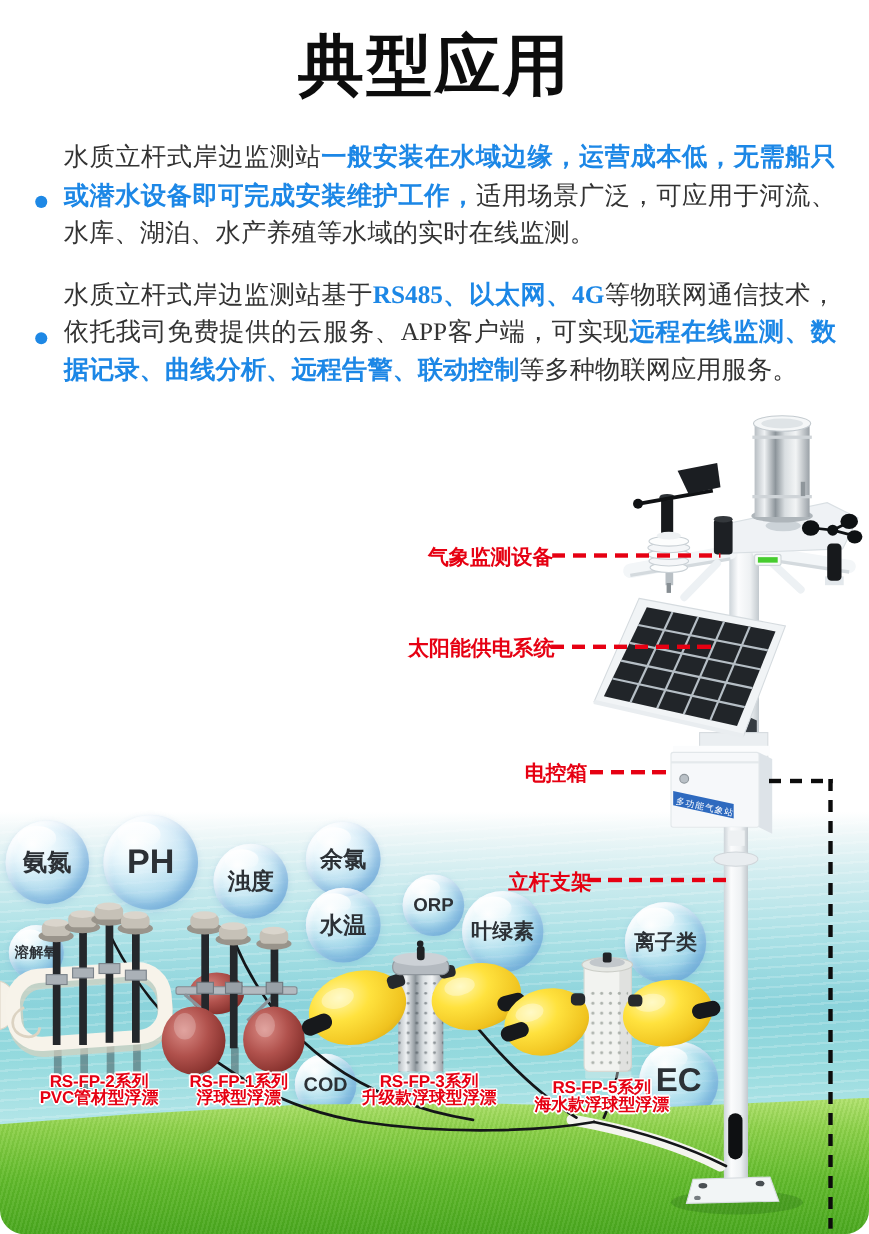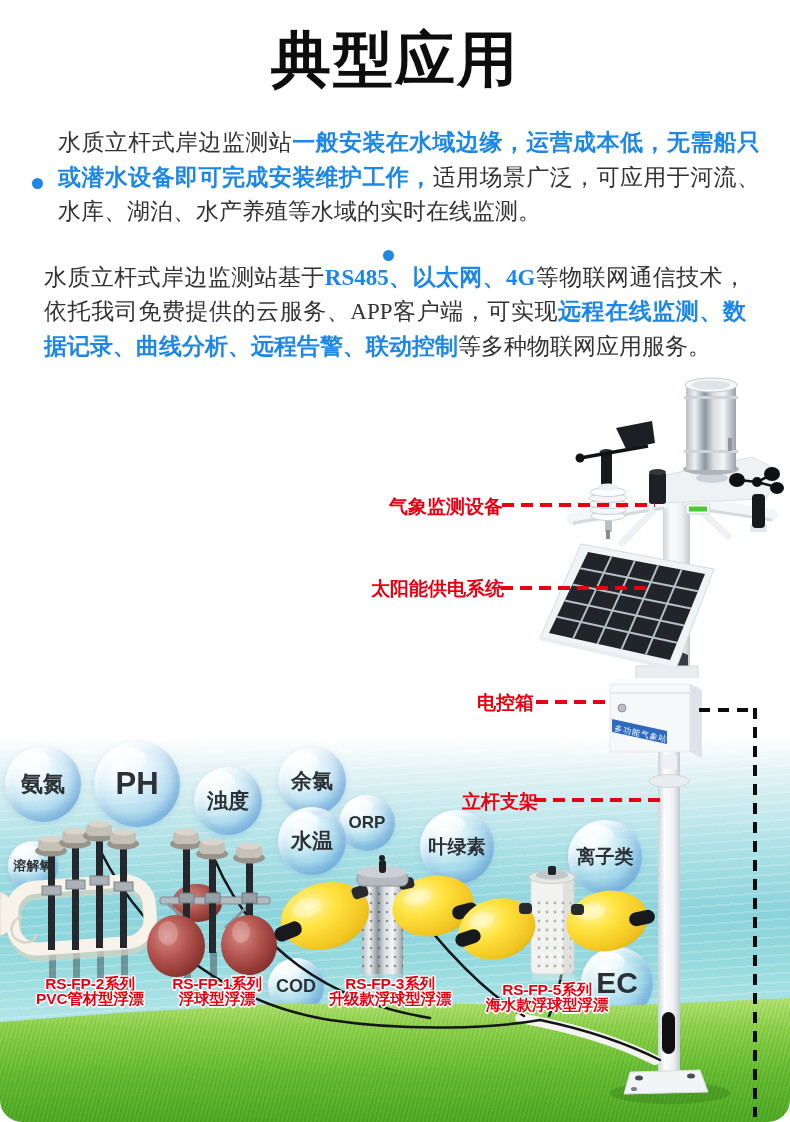--- a/index.html
+++ b/index.html
@@ -3,21 +3,21 @@
 <meta charset="utf-8">
 <style>
   html,body{margin:0;padding:0;background:#fff;}
   .page{position:relative;width:790px;height:1122px;overflow:hidden;background:#fff;
         font-family:"Liberation Sans","DejaVu Sans",sans-serif;border-radius:22px;}
   
   .title{position:absolute;top:20px;left:0;width:790px;text-align:center;margin:0;
          font-size:60px;font-weight:900;color:#0d0d0d;letter-spacing:2px;}
   .intro{position:absolute;top:126px;left:30px;width:730px;}
   .bullet-row{display:flex;align-items:center;font-family:Liberation Serif, serif;}
-  .bullet-row + .bullet-row{margin-top:9px;flex-direction:column;}
+  .bullet-row + .bullet-row{margin-top:21px;}
   .dot{flex:0 0 11px;width:11px;height:11px;border-radius:50%;margin:11px 15px 0 2px;
        background:var(--bullet,#1e88e5);}
   .intro p{margin:0;width:702px;font-size:23px;line-height:34.5px;color:#333;
            text-align:justify;font-weight:500;}
   .seg-hl{color:var(--highlight,#1c87e6);font-weight:700;}
   
   .water{position:absolute;left:0;top:738px;width:790px;height:302px;
     background:linear-gradient(180deg,#ffffff 0px,#eef7f8 20px,#d2edf0 55px,#a9e0e5 115px,
                #8bd3db 175px,#95dade 225px,#bce9eb 302px);}
   .water::after{content:"";position:absolute;inset:0;opacity:.55;
@@ -68,21 +68,21 @@
       <p><span>水质立杆式岸边监测站基于</span><span class="seg-hl">RS485、以太网、4G</span><span>等物联网通信技术，依托我司免费提供的云服务、APP客户端，可实现</span><span class="seg-hl">远程在线监测、数据记录、曲线分析、远程告警、联动控制</span><span>等多种物联网应用服务。</span></p>
     </div>
   </div>
 
   <div class="water"></div>
 
   <div class="bubble" style="left:94px;top:741px;width:86px;height:86px;font-size:31px">PH</div>
   <div class="bubble" style="left:5px;top:746px;width:76px;height:76px;font-size:22px">氨氮</div>
   <div class="bubble" style="left:194px;top:767px;width:68px;height:68px;font-size:21px">浊度</div>
   <div class="bubble" style="left:278px;top:747px;width:68px;height:68px;font-size:21px">余氯</div>
-  <div class="bubble" style="left:339px;top:795px;width:56px;height:56px;font-size:17px">ORP</div>
+  <div class="bubble" style="left:366px;top:795px;width:56px;height:56px;font-size:17px">ORP</div>
   <div class="bubble" style="left:278px;top:807px;width:68px;height:68px;font-size:21px">水温</div>
   <div class="bubble" style="left:8px;top:841px;width:50px;height:50px;font-size:13px">溶解氧</div>
   <div class="bubble" style="left:420px;top:810px;width:74px;height:74px;font-size:19px">叶绿素</div>
   <div class="bubble" style="left:568px;top:820px;width:74px;height:74px;font-size:19px">离子类</div>
   <div class="bubble" style="left:268px;top:958px;width:56px;height:56px;font-size:18px">COD</div>
   <div class="bubble" style="left:581px;top:947px;width:72px;height:72px;font-size:30px">EC</div>
 
   <div class="grass"></div>
 
   <svg class="scene-svg" viewBox="0 0 790 1122">

